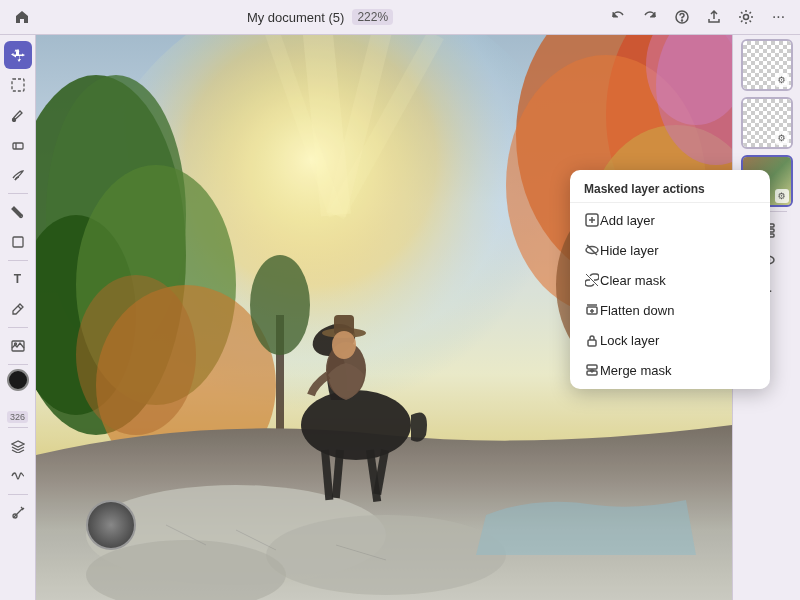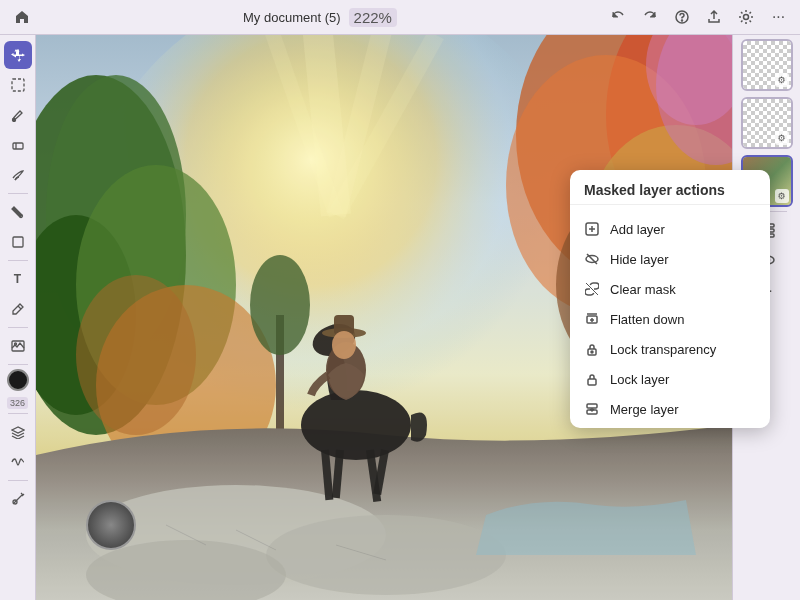--- a/index.html
+++ b/index.html
@@ -43,21 +43,21 @@
       align-items: center;
       gap: 8px;
       font-size: 13px;
       color: #333;
     }
 
     .zoom-badge {
       background: #e0d8e8;
       border-radius: 4px;
       padding: 1px 5px;
-      font-size: 15px;
+      font-size: 12px;
       color: #555;
     }
 
     .top-bar-right {
       display: flex;
       align-items: center;
       gap: 8px;
     }
 
     .top-icon-btn {
@@ -226,31 +226,30 @@
       background: white;
       border-radius: 10px;
       box-shadow: 0 4px 20px rgba(0,0,0,0.25);
       z-index: 200;
       overflow: hidden;
       padding: 4px 0;
     }
 
     .context-menu-title {
       padding: 8px 14px 6px;
-      font-size: 14px;
+      font-size: 12px;
       font-weight: 700;
       color: #333;
       border-bottom: 1px solid #eee;
-      margin-bottom: 9px;
+      margin-bottom: 2px;
     }
 
     .context-menu-item {
       display: flex;
       align-items: center;
-      gap: 10px;
       padding: 7px 14px;
       cursor: pointer;
       font-size: 13px;
       color: #222;
     }
 
     .menu-icon {
       width: 16px;
       height: 16px;
       display: flex;
@@ -391,21 +390,21 @@
     <div class="tool-btn">
       <svg width="14" height="14" viewBox="0 0 14 14" fill="none" stroke="#555" stroke-width="1.3">
         <rect x="1" y="2" width="12" height="10" rx="1"></rect>
         <circle cx="4.5" cy="5" r="1"></circle>
         <path d="M1 9l3-3 2 2 3-4 4 5"></path>
       </svg>
     </div>
     <div class="tool-divider"></div>
 
     <div class="color-swatch"></div>
-    <div style="margin-top:4px;">
+    <div style="margin-top:18px;">
       <div class="brush-size">326</div>
     </div>
     <div class="tool-divider"></div>
     <div class="tool-btn">
       <svg width="14" height="14" viewBox="0 0 14 14" fill="none" stroke="#555" stroke-width="1.3">
         <path d="M7 2L1 5l6 3 6-3z"></path>
         <path d="M1 8l6 3 6-3"></path>
         <path d="M1 11l6 3 6-3"></path>
       </svg>
     </div>
@@ -603,47 +602,37 @@
       <div class="menu-icon">
         <svg width="14" height="14" viewBox="0 0 14 14" fill="none" stroke="#555" stroke-width="1.5">
           <rect x="2" y="4" width="10" height="7" rx="1"></rect>
           <line x1="2" y1="2" x2="12" y2="2"></line>
           <path d="M5 8h4M7 6v4"></path>
         </svg>
       </div>
       <span>Flatten down</span>
     </div>
 
-    <div class="context-menu-item">
-      <div class="menu-icon">
-        <svg width="14" height="14" viewBox="0 0 14 14" fill="none" stroke="#555" stroke-width="1.5">
-          <rect x="3" y="7" width="8" height="6" rx="1"></rect>
-          <path d="M5 7V5a2 2 0 014 0v2"></path>
-          <circle cx="7" cy="10" r="1" fill="#555"></circle>
-        </svg>
-      </div>
-      <span>Lock transparency</span>
-    </div>
 
     <div class="context-menu-item">
       <div class="menu-icon">
         <svg width="14" height="14" viewBox="0 0 14 14" fill="none" stroke="#555" stroke-width="1.5">
           <rect x="3" y="7" width="8" height="6" rx="1"></rect>
           <path d="M5 7V5a2 2 0 014 0v2"></path>
         </svg>
       </div>
       <span>Lock layer</span>
     </div>
 
     <div class="context-menu-item">
       <div class="menu-icon">
         <svg width="14" height="14" viewBox="0 0 14 14" fill="none" stroke="#555" stroke-width="1.5">
           <rect x="2" y="2" width="10" height="4" rx="1"></rect>
           <rect x="2" y="8" width="10" height="4" rx="1"></rect>
           <line x1="7" y1="6" x2="7" y2="8"></line>
           <path d="M5 7l2 2 2-2"></path>
         </svg>
       </div>
-      <span>Merge layer</span>
+      <span>Merge mask</span>
     </div>
   </div>
 
 </div>
 
 </body></html>

